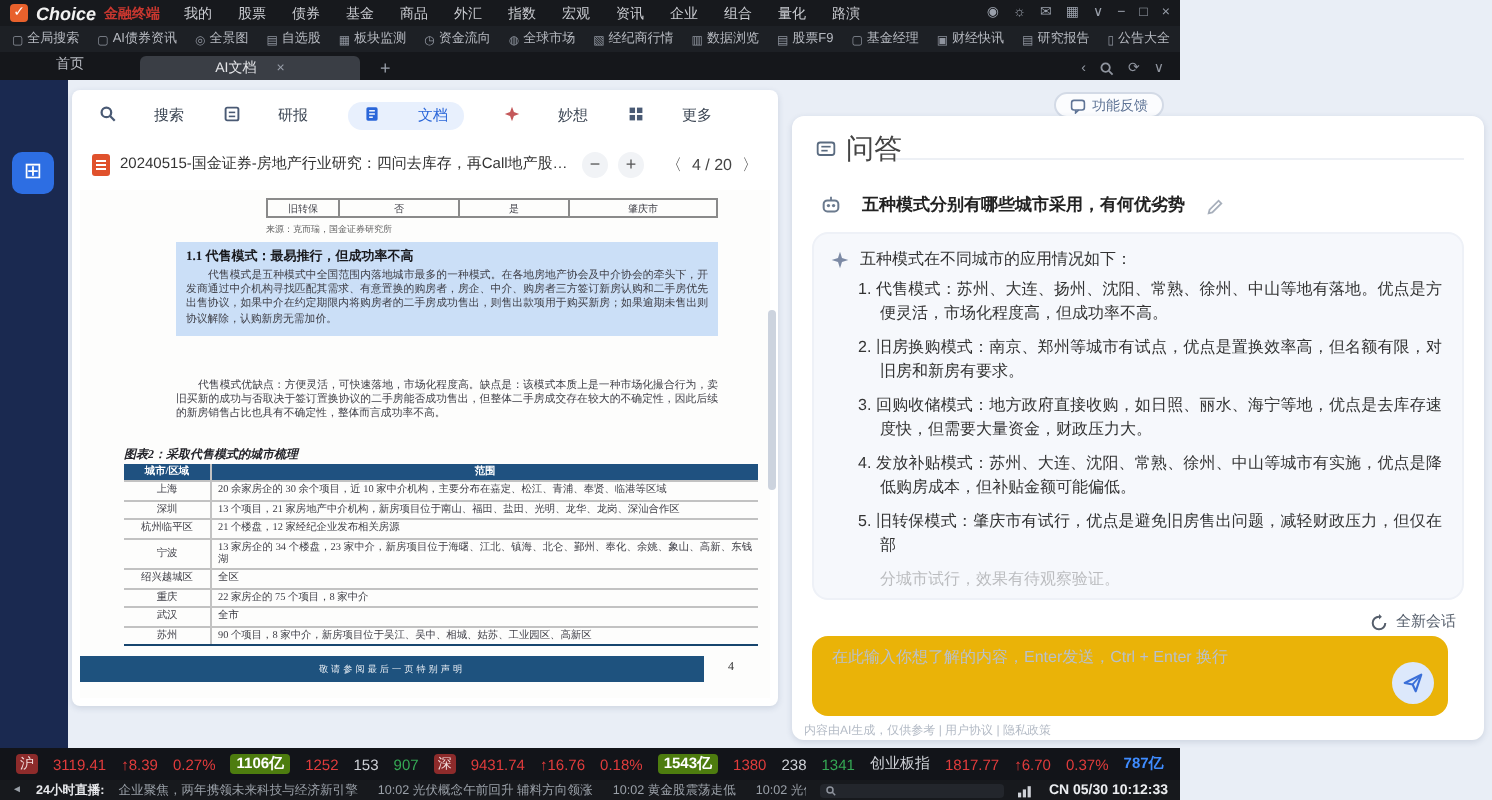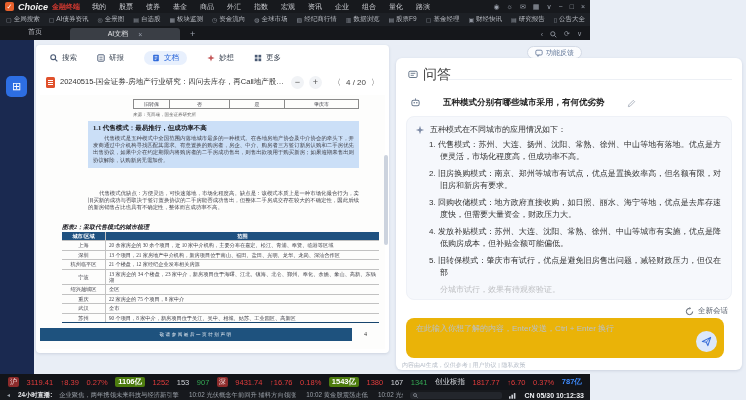--- a/index.html
+++ b/index.html
@@ -30,21 +30,21 @@
   .tab-right { margin-left:auto; display:flex; gap:7px; color:#8f949e; font-size:7px; padding:0 8px 2px 0; align-items:center; }
 
   
   .main { position:absolute; top:40px; left:0; right:0; height:334px; background:#e9eef6; }
   .side-strip { position:absolute; left:0; top:0; width:34px; bottom:0; background:#1a2950; }
   .add-btn { position:absolute; left:6px; top:36px; width:21px; height:21px; background:#2d6ee3; border-radius:5px; color:#fff; font-size:11px; line-height:20px; text-align:center; }
 
   
   .doc-card { position:absolute; left:36px; top:5px; width:353px; height:308px; background:#fff; border-radius:4px; box-shadow:0 1px 3px rgba(40,60,100,.15); }
   .doc-tabs { height:26px; display:flex; align-items:center; gap:20px; padding-left:14px; font-size:7.5px; color:#3c4654; }
-  .dtab { display:flex; align-items:center; gap:4px; }
+  .dtab { display:flex; gap:19px; }
   .dtab svg { display:block; }
   .dtab-active { background:#e8f0fd; color:#2a66d9; border-radius:9px; padding:2px 8px; }
   .doc-toolbar { height:22px; display:flex; align-items:center; gap:5px; padding:0 10px; }
   .pdf-ic { width:9px; height:11px; background:#e0512c; border-radius:1.5px; position:relative; flex-shrink:0; }
   .pdf-ic::after { content:""; position:absolute; left:2px; top:3px; right:2px; height:1px; background:#fff; box-shadow:0 2px 0 #fff,0 4px 0 #fff; }
   .doc-title { flex:1; font-size:7.5px; color:#333; white-space:nowrap; overflow:hidden; text-overflow:ellipsis; }
   .zoom-btn { width:13px; height:13px; border-radius:50%; background:#f1f3f6; color:#555; font-size:9px; line-height:12px; text-align:center; flex-shrink:0; }
   .pg-nav { font-size:8px; color:#444; display:flex; gap:5px; align-items:center; margin-left:6px; white-space:nowrap; }
   .doc-scrollbar { position:absolute; right:1px; top:110px; width:4px; height:90px; background:#ccd3de; border-radius:2px; }
 
@@ -65,21 +65,21 @@
   .bt-scope { flex:1; padding:1px 3px; text-align:justify; }
   .bt-row { display:flex; border-top:1px solid #c2c2c2; }
   .pfoot-bar { position:absolute; left:0; top:233px; width:312px; height:13px; background:#1e527e; color:#e8edf3; font-size:4.6px; display:flex; align-items:center; justify-content:center; letter-spacing:1.5px; }
   .pfoot-num { position:absolute; left:324px; top:236px; font-size:6px; color:#333; }
 
   
   .feedback-pill { position:absolute; right:8px; top:6px; height:13px; padding:0 7px; border:1px solid #d3dae6; border-radius:8px; background:#fbfcfe; display:flex; align-items:center; gap:3px; font-size:7px; color:#5f7496; }
   .qa-card { position:absolute; left:396px; top:18px; width:346px; height:312px; background:#fff; border-radius:6px; box-shadow:0 1px 3px rgba(40,60,100,.15); }
   .qa-header { position:absolute; left:12px; top:8px; display:flex; align-items:center; gap:5px; font-size:14px; color:#444; }
   .qa-line { position:absolute; left:52px; right:10px; top:21px; border-top:1px solid #edf0f5; }
-  .q-row { position:absolute; left:14px; top:38px; right:14px; display:flex; gap:22px; align-items:center; }
+  .q-row { position:absolute; left:14px; top:38px; right:14px; display:flex; gap:10px; align-items:center; }
   .q-text { font-size:8.5px; font-weight:bold; color:#222; line-height:11px; }
   .ans-box { position:absolute; left:10px; top:58px; right:10px; height:184px; background:#f6f8fc; border:1px solid #eef1f7; border-radius:8px; padding:7px 10px 4px 8px; overflow:hidden; }
   .intro-row { display:flex; gap:5px; align-items:flex-start; font-size:8px; color:#333; margin-bottom:4px; }
   .ans-list { margin-left:14px; }
   .ans-list > div { font-size:8px; line-height:12px; color:#333; margin-bottom:5px; padding-left:11px; text-indent:-11px; text-align:justify; }
   .fade-line { margin-left:25px; font-size:8px; color:#333; opacity:.3; }
   .new-session { position:absolute; right:14px; top:248px; display:flex; gap:4px; align-items:center; font-size:7.5px; color:#555e6b; }
   .input-box { position:absolute; left:10px; right:18px; top:260px; height:40px; background:#eab308; border-radius:8px; }
   .qa-input { position:absolute; left:10px; top:6px; right:40px; border:none; background:transparent; font-size:8px; color:#333; outline:none; font-family:inherit; }
   .qa-input::placeholder { color:#b9c0cb; }
@@ -448,21 +448,21 @@
     <span class="chip-blue">1106亿</span>
     <span class="red">1252</span>
     <span class="wht">153</span>
     <span class="grn">907</span>
     <span class="chip-name">深</span>
     <span class="red">9431.74</span>
     <span class="red">↑16.76</span>
     <span class="red">0.18%</span>
     <span class="chip-blue">1543亿</span>
     <span class="red">1380</span>
-    <span class="wht">167</span>
+    <span class="wht">238</span>
     <span class="grn">1341</span>
     <span class="wht">创业板指</span>
     <span class="red">1817.77</span>
     <span class="red">↑6.70</span>
     <span class="red">0.37%</span>
     <span class="cyan">787亿</span>
   </div>
 
   <div class="ticker-bar">
     <span style="font-size:5px;">◄</span>

